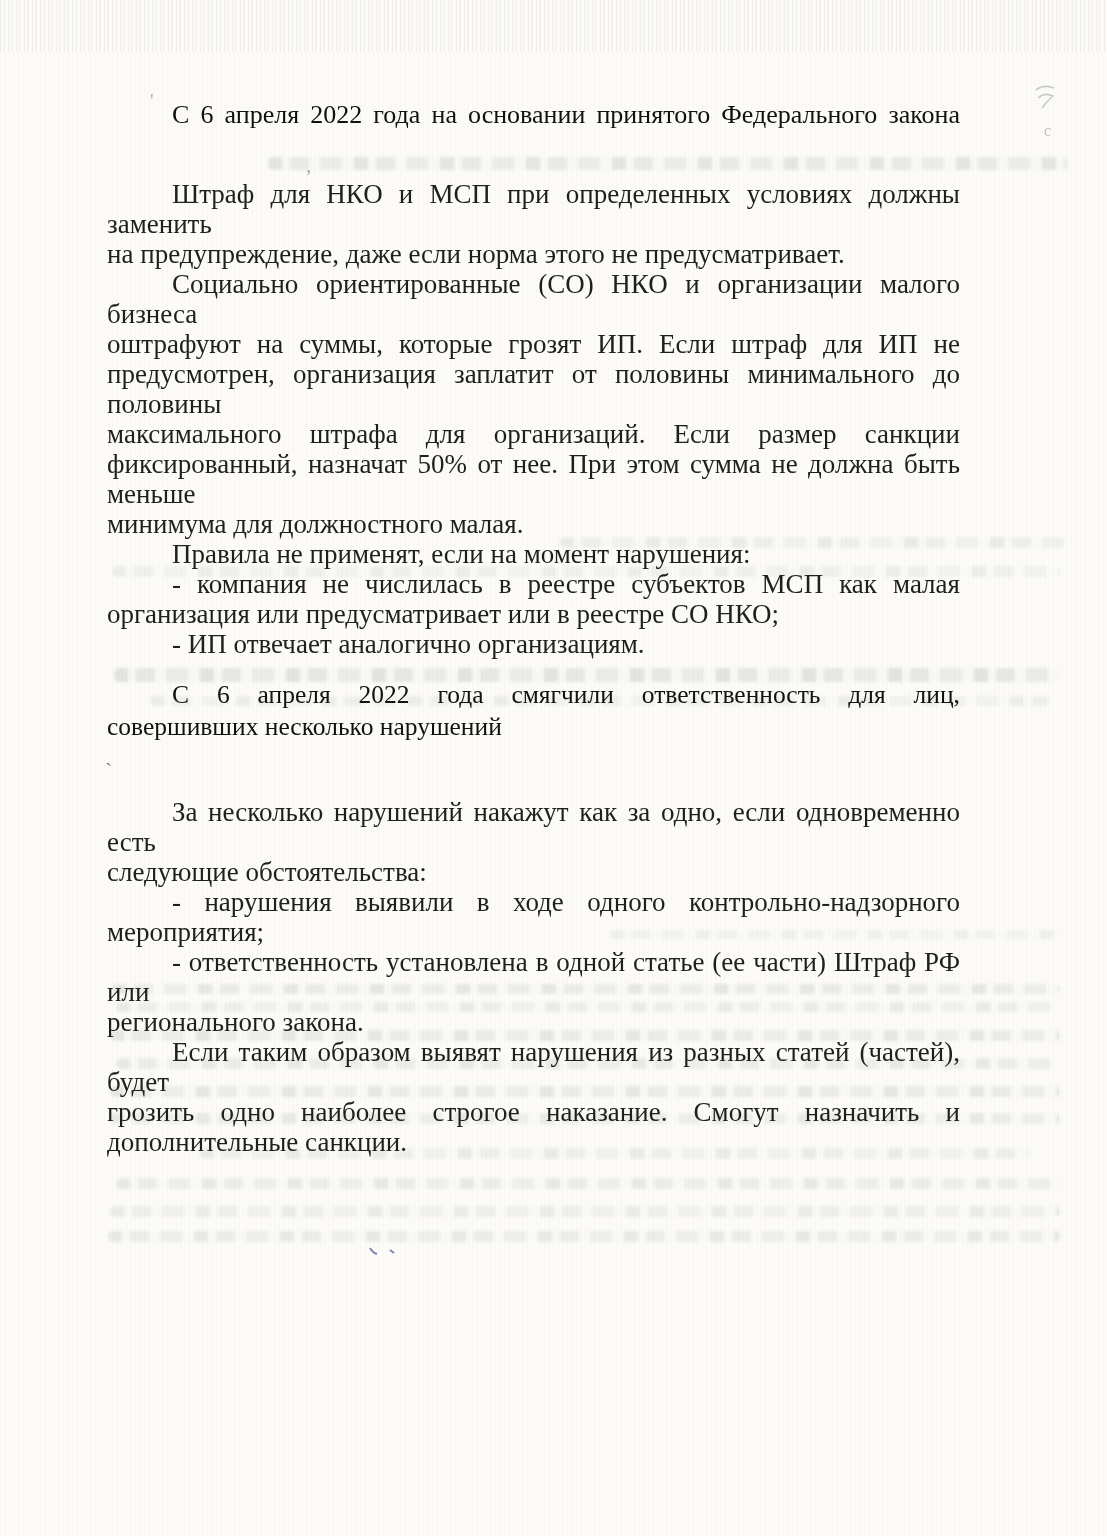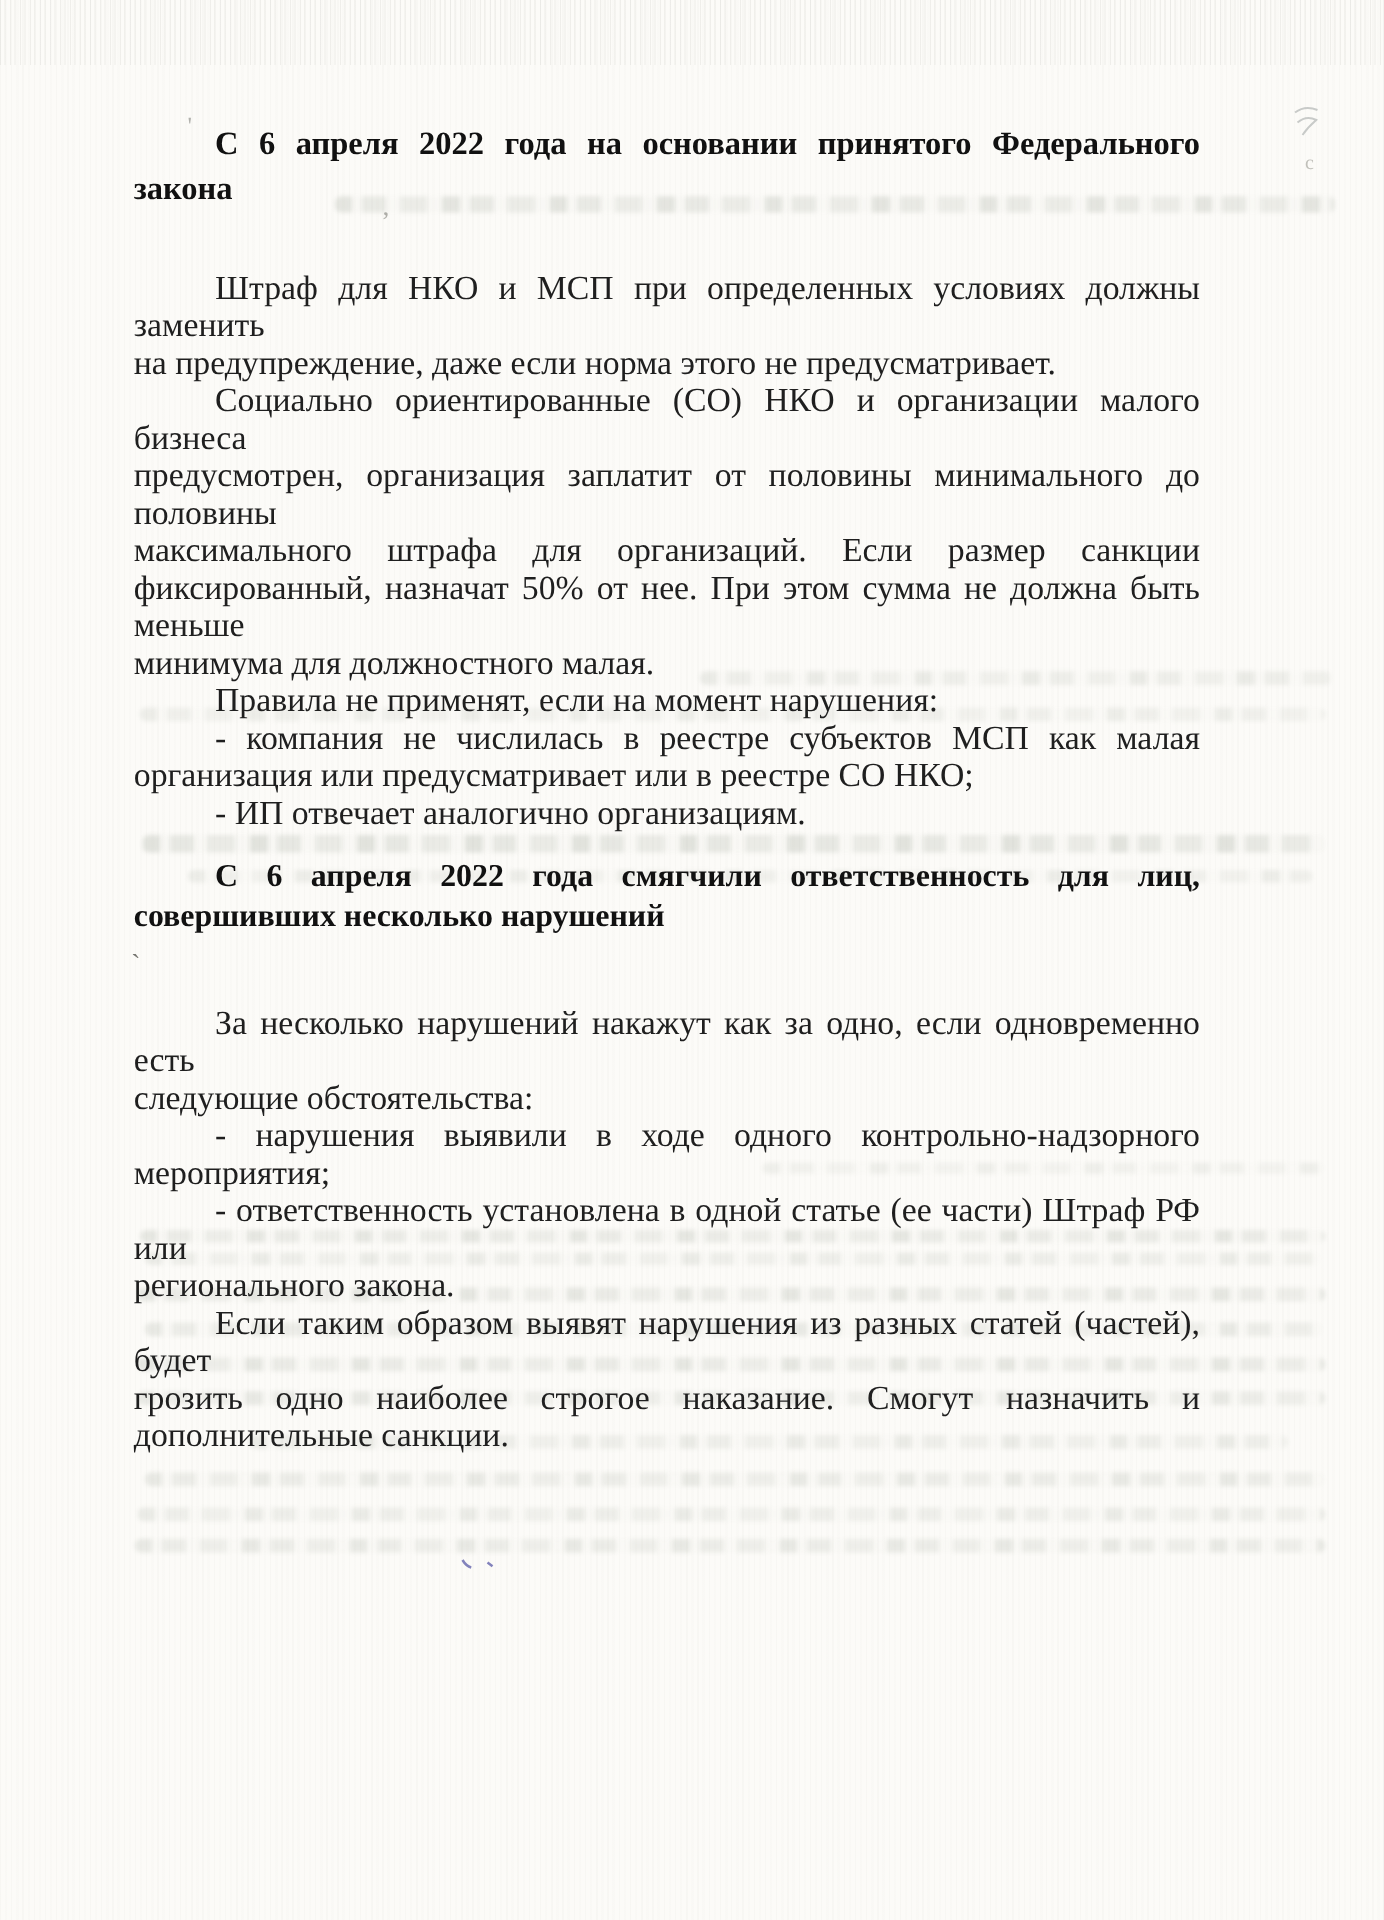--- a/index.html
+++ b/index.html
@@ -40,28 +40,28 @@
   }
   .content {
     position: relative;
     padding: 97px 147px 0 107px;
   }
   .para { font-size: 27px; line-height: 30px; }
   .para .line { text-align: justify; text-align-last: justify; }
   .para .line.first { text-indent: 65px; }
   .para .line.last { text-align-last: left; }
   .title {
-    font-weight: bold;
+    font-weight: normal;
     font-size: 26px;
     line-height: 36px;
     color: #111;
   }
   .body-start { margin-top: 46px; }
   .heading {
-    font-weight: bold;
+    font-weight: normal;
     font-size: 25.5px;
     line-height: 32px;
     color: #111;
     margin-top: 20px;
     margin-bottom: 54px;
   }
   
   .bleed {
     position: absolute;
     filter: blur(1.6px);
@@ -112,20 +112,21 @@
         <div class="line first">С 6 апреля 2022 года на основании принятого Федерального закона</div>
       </div>
 
     <div class="para body-start">
         <div class="line first">Штраф для НКО и МСП при определенных условиях должны заменить</div>
         <div class="line last">на предупреждение, даже если норма этого не предусматривает.</div>
       </div>
 
     <div class="para">
         <div class="line first">Социально ориентированные (СО) НКО и организации малого бизнеса</div>
+        <div class="line">оштрафуют на суммы, которые грозят ИП. Если штраф для ИП не</div>
         <div class="line">предусмотрен, организация заплатит от половины минимального до половины</div>
         <div class="line">максимального штрафа для организаций. Если размер санкции</div>
         <div class="line">фиксированный, назначат 50% от нее. При этом сумма не должна быть меньше</div>
         <div class="line last">минимума для должностного малая.</div>
       </div>
 
     <div class="para">
         <div class="line first last">Правила не применят, если на момент нарушения:</div>
       </div>
 

